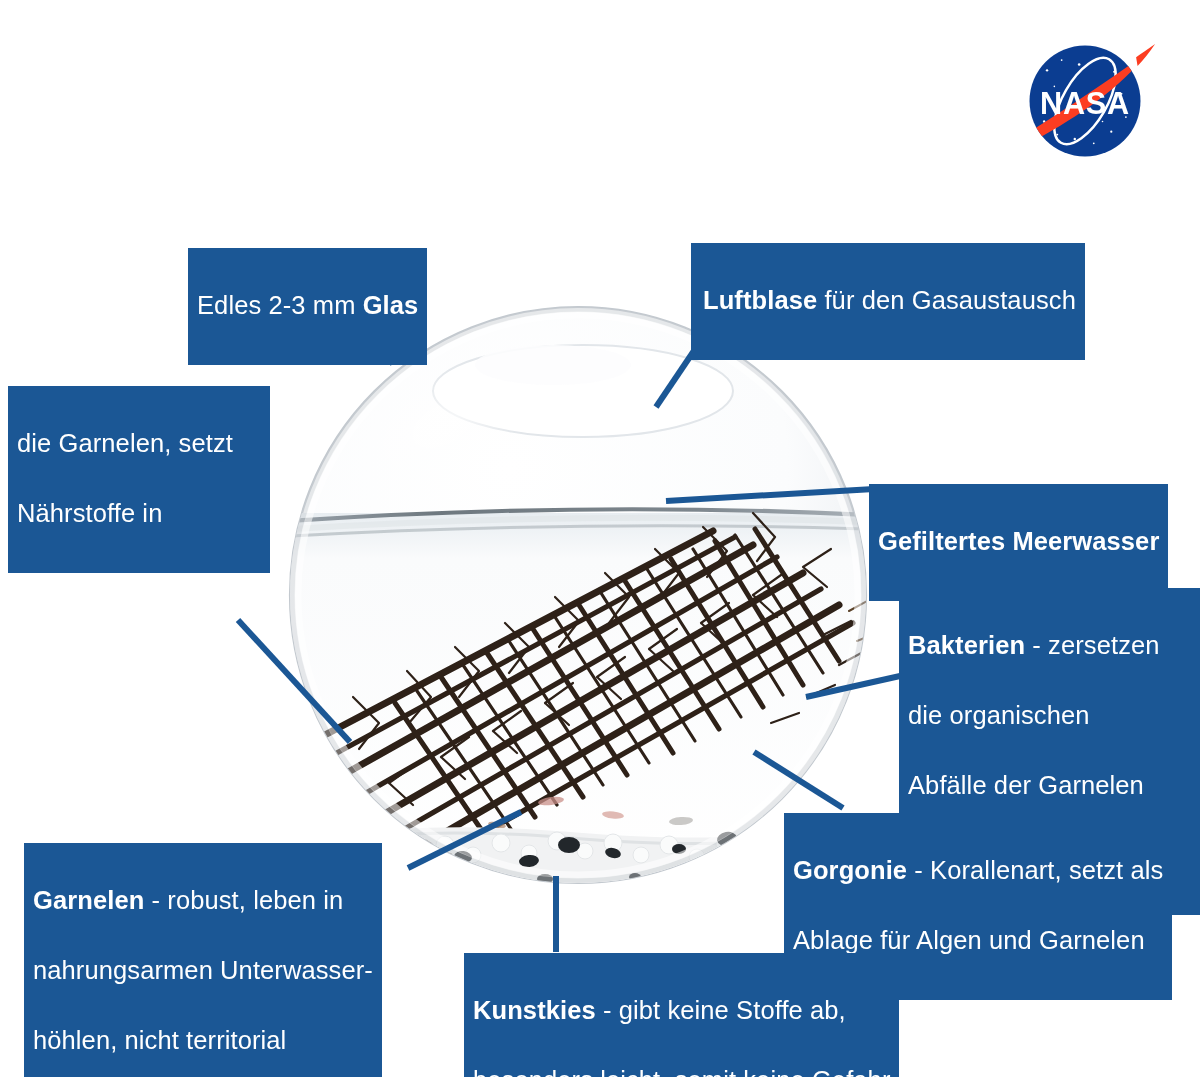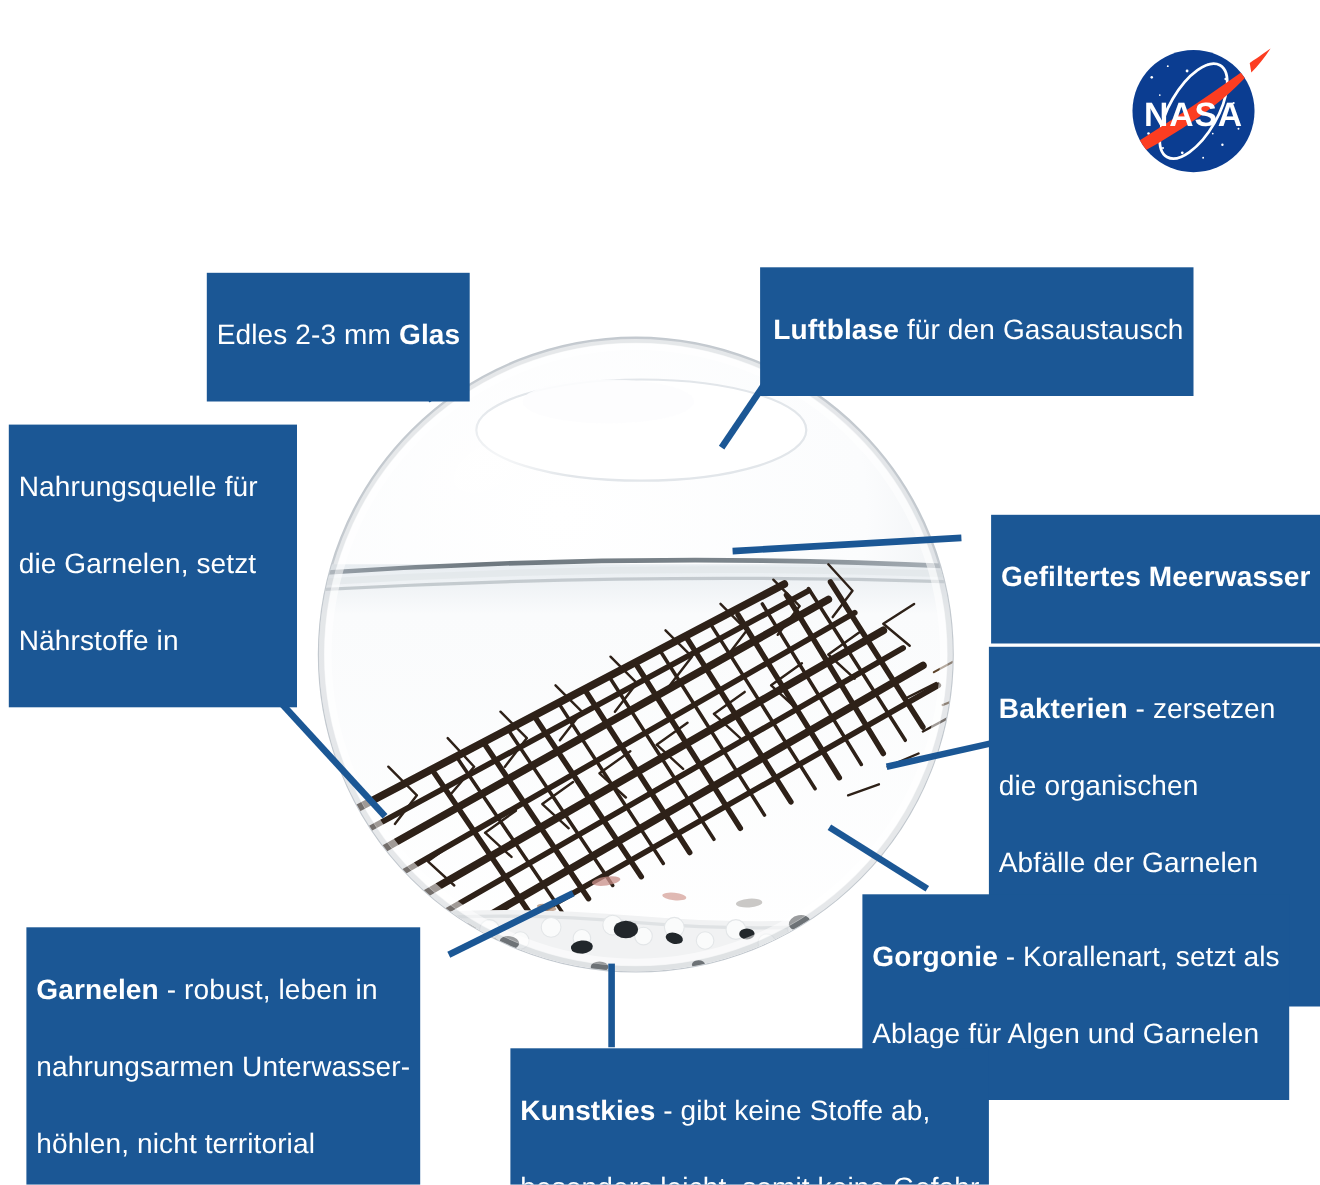--- a/index.html
+++ b/index.html
@@ -33,21 +33,21 @@
     letter-spacing:0.1px;
     white-space:pre-line;
   }
   .callout b{font-weight:bold;}
   .callout .ln{display:block;white-space:nowrap;}
 
   
   #cal-glas      {left:188px; top:248px;  }
   #cal-luft      {left:691px; top:243px;padding-left:12px;  }
   #cal-alge      {left:8px;   top:386px;  width:262px;}
-  #cal-meer      {left:869px; top:468px;margin-left:32px;  }
+  #cal-meer      {left:869px; top:484px;  }
   #cal-bakterien {left:899px; top:588px;  width:301px;}
   #cal-gorgonie  {left:784px; top:813px;  }
   #cal-garnelen  {left:24px;  top:843px;  }
   #cal-kunstkies {left:464px; top:953px;  }
 
   
   #leaders{position:absolute;left:0;top:0;width:1200px;height:1077px;pointer-events:none;}
 </style>
 </head>
 <body>
@@ -288,21 +288,20 @@
 
   <div class="callout" id="cal-glas">
     <span class="ln"><span>Edles 2-3 mm </span><b>Glas</b></span>
   </div>
 
   <div class="callout" id="cal-luft">
     <span class="ln"><b>Luftblase</b><span> für den Gasaustausch</span></span>
   </div>
 
   <div class="callout" id="cal-alge">
-    <span class="ln">Nahrungsquelle für</span>
     <span class="ln">die Garnelen, setzt</span>
     <span class="ln">Nährstoffe in</span>
   </div>
 
   <div class="callout" id="cal-meer">
     <span class="ln"><b>Gefiltertes Meerwasser</b></span>
   </div>
 
   <div class="callout" id="cal-bakterien">
     <span class="ln"><b>Bakterien</b><span> - zersetzen</span></span>

